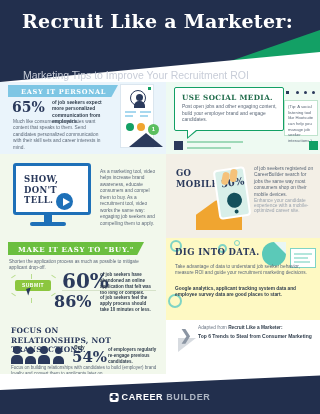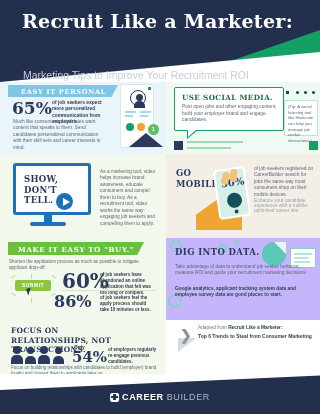--- a/index.html
+++ b/index.html
@@ -20,21 +20,21 @@
   .card { position:absolute; }
   .banner { color:#fff; font-family:"DejaVu Serif", serif; font-weight:700; letter-spacing:.7px; }
   .stat { font-family:"DejaVu Serif", serif; font-weight:700; color:#2b3a5c; line-height:1; }
   .body-txt { color:#5c6878; line-height:1.35; }
   .bold-txt { color:#33404f; font-weight:700; line-height:1.35; }
 
   
   #s1 { left:0; top:82px; width:166px; height:72px; background:#eaf4fb; }
   #s1 .bn { position:absolute; left:8px; top:3px; width:110px; height:12px; background:#7ec6e4;
             clip-path:polygon(0 0,100% 0,94% 100%,0 100%); font-size:6.6px; padding:2.7px 0 0 13px; }
-  #s1 .num { position:absolute; left:12px; top:18px; font-size:17px; }
+  #s1 .num { position:absolute; left:12px; top:18px; font-size:14px; }
   #s1 .nt { position:absolute; left:52px; top:18px; width:58px; font-size:4.9px; font-weight:700; color:#33404f; line-height:1.3; }
   #s1 .bt { position:absolute; left:13px; top:37px; width:92px; font-size:4.8px; }
   
   #s1 .art { position:absolute; left:112px; top:2px; width:50px; height:68px; }
   .pcard { position:absolute; left:8px; top:0; width:34px; height:64px; background:#fff; border:1px solid #dbe6ef; }
   .pav { position:absolute; left:9px; top:5px; width:16px; height:16px; border-radius:50%;
          border:1.4px solid #2b3a5c; background:#fff; }
   .pav::after { content:""; position:absolute; left:4.5px; top:3px; width:7px; height:7px; border-radius:50%; background:#2b3a5c; }
   .pav::before { content:""; position:absolute; left:2.5px; top:10px; width:11px; height:7px; border-radius:5px 5px 0 0; background:#2b3a5c; }
   .pline { position:absolute; height:1.6px; background:#a8d8ef; }
@@ -105,21 +105,21 @@
   #s5 .nt2 { position:absolute; left:100px; top:57px; width:56px; font-size:4.5px; font-weight:700; color:#33404f; line-height:1.3; }
   #s5 .divd { position:absolute; left:62px; top:52px; width:94px; height:1px; background:#d6e2c9; }
   .submitwrap { position:absolute; left:9px; top:36px; width:48px; height:34px; }
   .submitbtn { position:absolute; left:6px; top:6px; width:36px; height:11px; background:#8cc63f; border-radius:2px;
                color:#fff; font-size:5px; font-weight:700; text-align:center; line-height:11px; letter-spacing:.5px; }
   .cursor { position:absolute; left:18px; top:14px; width:0; height:0; border-left:5px solid #2b3a5c;
             border-bottom:7px solid transparent; transform:rotate(-18deg); }
   .ray { position:absolute; background:#b9dd8e; }
 
   
-  #s6 { left:166px; top:238px; width:154px; height:82px; background:#c4b5fd; }
+  #s6 { left:166px; top:238px; width:154px; height:82px; background:#fef9c3; }
   #s6 .dh { position:absolute; left:9px; top:9px; font-family:"DejaVu Serif",serif; font-weight:700;
             font-size:8.5px; color:#2b3a5c; letter-spacing:.4px; }
   #s6 .bt { position:absolute; left:9px; top:26px; width:132px; font-size:4.8px; }
   #s6 .bb { position:absolute; left:9px; top:48px; width:134px; font-size:4.8px; }
   .gear { position:absolute; border-radius:50%; border:2.5px solid #7fd4c4; }
   .gear::after { content:""; position:absolute; inset:2px; border-radius:50%; background:transparent; }
   .pie { position:absolute; right:34px; top:4px; width:24px; height:24px; border-radius:50%; background:#5bc9b8; }
   .pie::after { content:""; position:absolute; right:0; top:0; width:12px; height:12px;
             background:#e9f7f4; clip-path:polygon(0 0,100% 0,100% 100%); }
   .window { position:absolute; right:4px; top:10px; width:26px; height:20px; background:#fff; border:1.4px solid #7fd4c4; }
@@ -148,21 +148,21 @@
 
   
   .footer { position:absolute; left:0; bottom:0; width:320px; height:40px; background:#222f4d; overflow:hidden; }
   .ftr-white { position:absolute; left:0; top:0; width:320px; height:16px; background:#fff;
                clip-path:polygon(0 0,100% 0,100% 10%,0 100%); }
   .logo { position:absolute; left:50%; top:18px; transform:translateX(-50%); display:flex; align-items:center; gap:3px; }
   .logo-mark { width:9px; height:9px; background:#fff; border-radius:2px; position:relative; }
   .logo-mark::after { content:""; position:absolute; left:3.4px; top:1.4px; width:2.2px; height:6.2px; background:#222f4d; }
   .logo-mark::before { content:""; position:absolute; left:1.4px; top:3.4px; width:6.2px; height:2.2px; background:#222f4d; }
   .logo-a { color:#fff; font-size:9px; font-weight:700; letter-spacing:.6px; }
-  .logo-b { color:#aeb6c4; font-size:9px; font-weight:400; letter-spacing:.6px; }
+  .logo-b { color:#aeb6c4; font-size:9px; font-weight:700; letter-spacing:.6px; }
 </style>
 </head>
 <body>
 
 <div class="header">
   <div class="hdr-green"></div>
   <div class="hdr-white"></div>
   <div class="hdr-title">Recruit Like a Marketer:</div>
   <div class="hdr-sub">Marketing Tips to Improve Your Recruitment ROI</div>
 </div>

